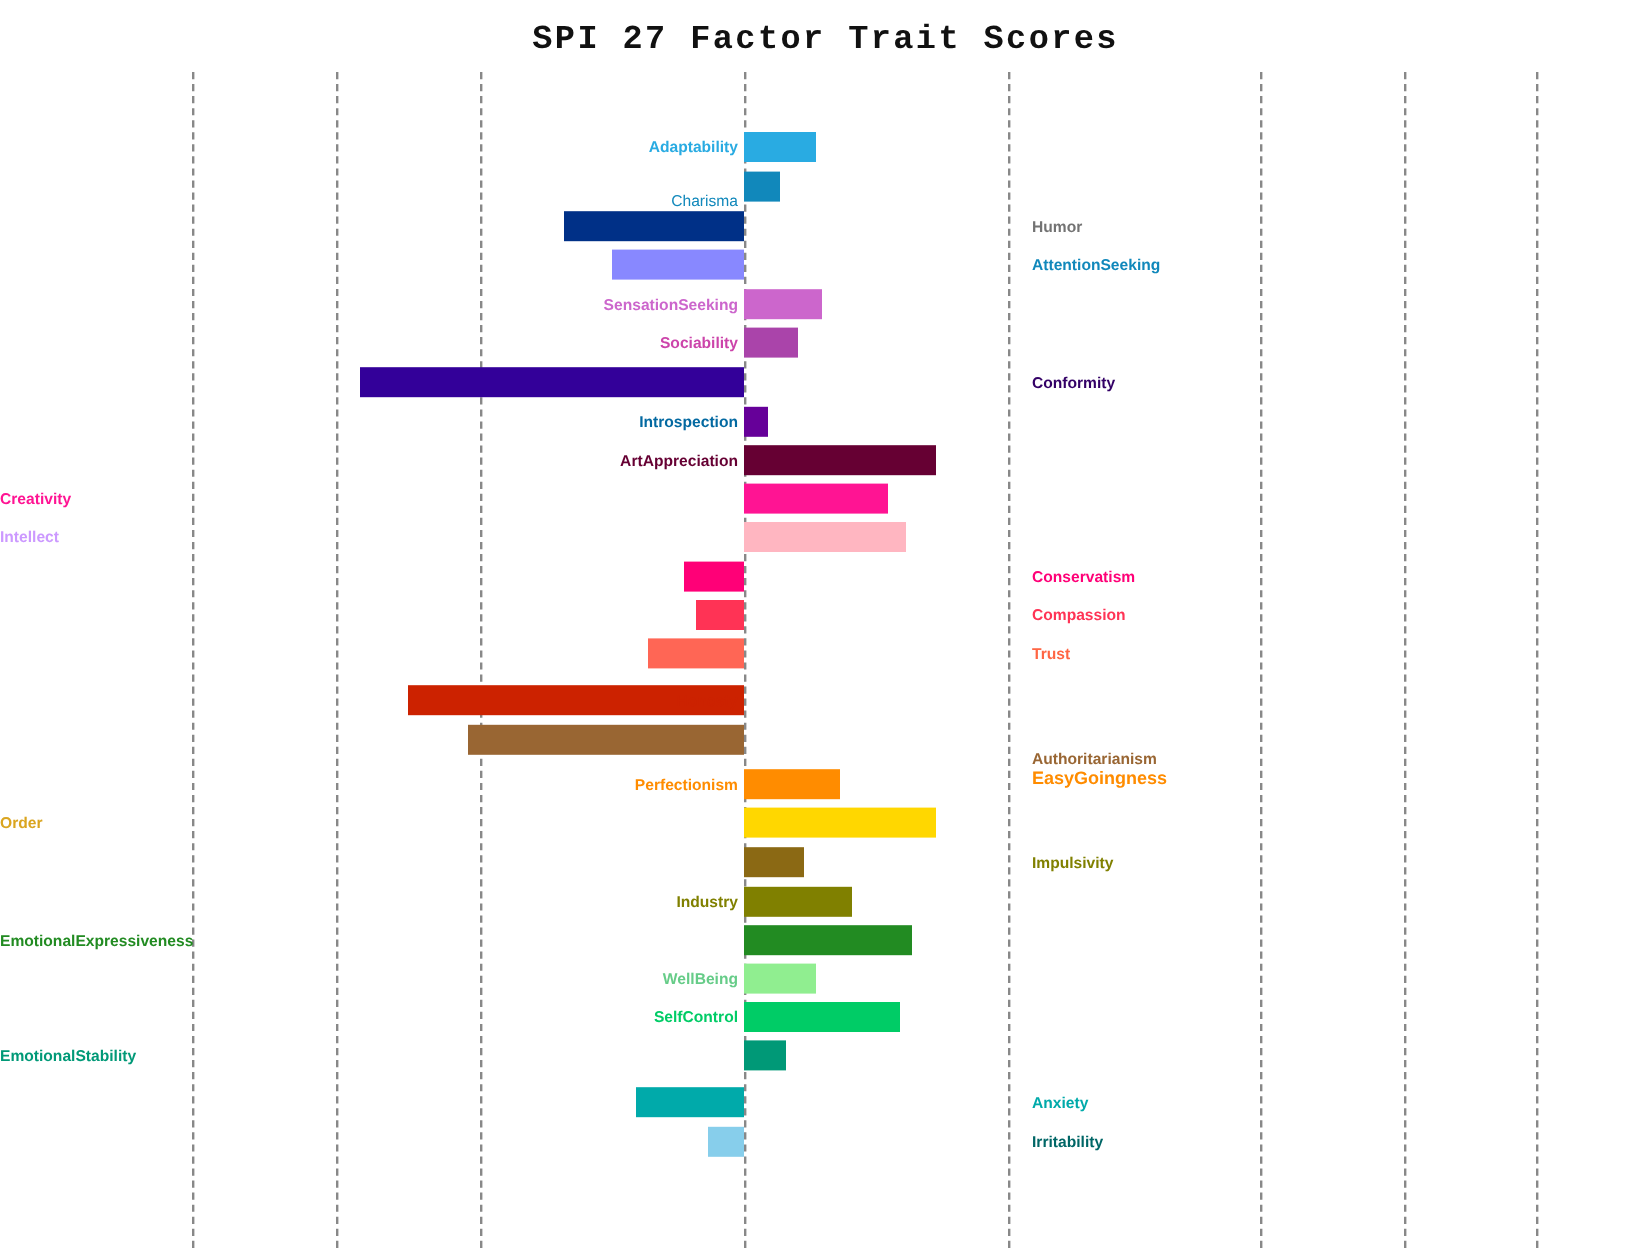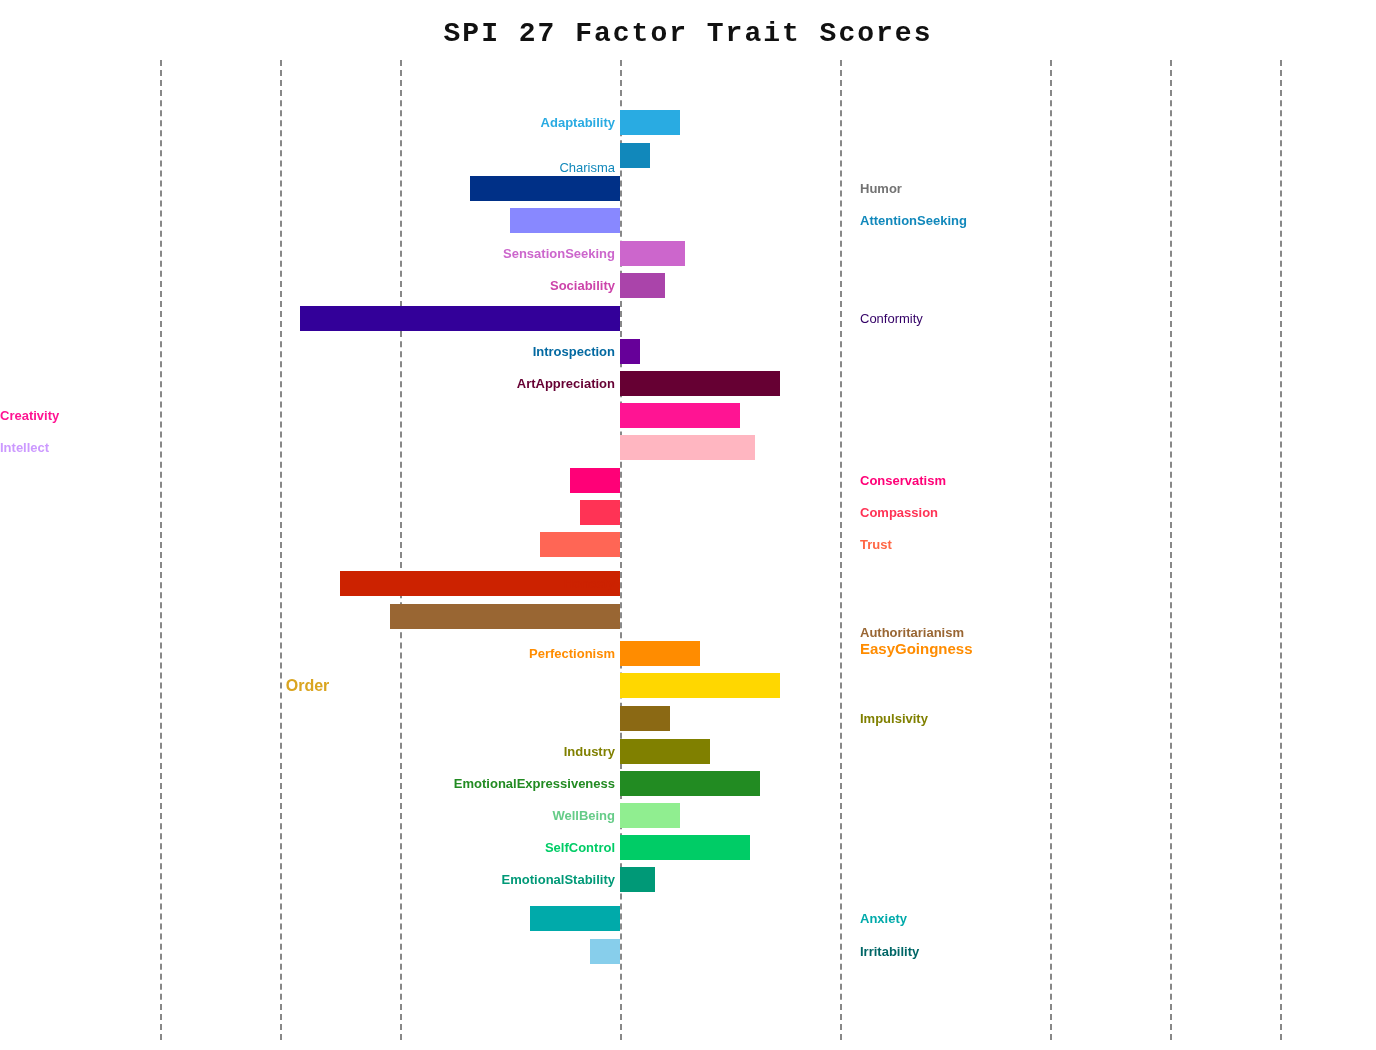--- a/index.html
+++ b/index.html
@@ -88,29 +88,29 @@
       <div style="position: absolute; right: 758px; top: 50px; color: rgb(41, 171, 226); font-size: 13px; font-weight: bold; text-align: right; white-space: nowrap; left: 0px; width: 615px; line-height: 25px;">Adaptability</div>
       <div style="position: absolute; right: 758px; top: 83px; color: rgb(17, 136, 187); font-size: 13px; font-weight: normal; text-align: right; white-space: nowrap; left: 0px; width: 615px; line-height: 25px; margin-top: 12px;">Charisma</div>
       <div style="position: absolute; right: 758px; top: 181px; color: rgb(204, 102, 204); font-size: 13px; font-weight: bold; text-align: right; white-space: nowrap; left: 0px; width: 615px; line-height: 25px;">SensationSeeking</div>
       <div style="position: absolute; right: 758px; top: 213px; color: rgb(204, 68, 170); font-size: 13px; font-weight: bold; text-align: right; white-space: nowrap; left: 0px; width: 615px; line-height: 25px;">Sociability</div>
       <div style="position: absolute; right: 758px; top: 279px; color: #0369a1; font-size: 13px; font-weight: bold; text-align: right; white-space: nowrap; left: 0px; width: 615px; line-height: 25px;">Introspection</div>
       <div style="position: absolute; right: 758px; top: 311px; color: rgb(102, 0, 51); font-size: 13px; font-weight: bold; text-align: right; white-space: nowrap; left: 0px; width: 615px; line-height: 25px;">ArtAppreciation</div>
       <div style="position: absolute; right: 758px; top: 343px; color: rgb(255, 20, 147); font-size: 13px; font-weight: bold; text-align: left; white-space: nowrap; left: 0px; width: 615px; line-height: 25px;">Creativity</div>
       <div style="position: absolute; right: 758px; top: 375px; color: rgb(204, 153, 255); font-size: 13px; font-weight: bold; white-space: nowrap; left: 0px; width: 615px; line-height: 25px;">Intellect</div>
       <div style="position: absolute; right: 758px; top: 511px; color: rgb(204, 34, 0); font-size: 13px; font-weight: bold; text-align: right; white-space: nowrap; left: 0px; width: 615px; line-height: 25px;">Honesty</div>
       <div style="position: absolute; right: 758px; top: 581px; color: rgb(255, 140, 0); font-size: 13px; font-weight: bold; text-align: right; white-space: nowrap; left: 0px; width: 615px; line-height: 25px;">Perfectionism</div>
-      <div style="position: absolute; right: 758px; top: 613px; color: rgb(218, 165, 32); font-size: 16px; font-weight: bold; text-align: center; white-space: nowrap; left: 0px; width: 615px; line-height: 25px;">Order</div>
+      <div style="position: absolute; right: 758px; top: 613px; color: rgb(218, 165, 32); font-size: 13px; font-weight: bold; text-align: left; white-space: nowrap; left: 0px; width: 615px; line-height: 25px;">Order</div>
       <div style="position: absolute; right: 758px; top: 679px; color: rgb(128, 128, 0); font-size: 13px; font-weight: bold; text-align: right; white-space: nowrap; left: 0px; width: 615px; line-height: 25px;">Industry</div>
-      <div style="position: absolute; right: 758px; top: 711px; color: rgb(34, 139, 34); font-size: 13px; font-weight: bold; text-align: right; white-space: nowrap; left: 0px; width: 615px; line-height: 25px;">EmotionalExpressiveness</div>
+      <div style="position: absolute; right: 758px; top: 711px; color: rgb(34, 139, 34); font-size: 13px; font-weight: bold; white-space: nowrap; left: 0px; width: 615px; line-height: 25px;">EmotionalExpressiveness</div>
       <div style="position: absolute; right: 758px; top: 743px; color: rgb(102, 204, 136); font-size: 13px; font-weight: bold; text-align: right; white-space: nowrap; left: 0px; width: 615px; line-height: 25px;">WellBeing</div>
       <div style="position: absolute; right: 758px; top: 775px; color: rgb(0, 204, 102); font-size: 13px; font-weight: bold; text-align: right; white-space: nowrap; left: 0px; width: 615px; line-height: 25px;">SelfControl</div>
-      <div style="position: absolute; right: 758px; top: 807px; color: rgb(0, 153, 119); font-size: 13px; font-weight: bold; text-align: right; white-space: nowrap; left: 0px; width: 615px; line-height: 25px;">EmotionalStability</div>
+      <div style="position: absolute; right: 758px; top: 807px; color: rgb(0, 153, 119); font-size: 13px; font-weight: bold; white-space: nowrap; left: 0px; width: 615px; line-height: 25px;">EmotionalStability</div>
       <div style="position: absolute; left: 860px; top: 116px; color: #737373; font-size: 13px; font-weight: bold; white-space: nowrap; line-height: 25px;">Humor</div>
       <div style="position: absolute; left: 860px; top: 148px; color: rgb(17, 136, 187); font-size: 13px; font-weight: bold; white-space: nowrap; line-height: 25px;">AttentionSeeking</div>
-      <div style="position: absolute; left: 860px; top: 246px; color: rgb(51, 0, 102); font-size: 13px; font-weight: normal; white-space: nowrap; line-height: 25px;">Conformity</div>
+      <div style="position: absolute; left: 860px; top: 246px; color: rgb(51, 0, 102); font-size: 13px; font-weight: bold; white-space: nowrap; line-height: 25px;">Conformity</div>
       <div style="position: absolute; left: 860px; top: 408px; color: rgb(255, 0, 119); font-size: 13px; font-weight: bold; white-space: nowrap; line-height: 25px;">Conservatism</div>
       <div style="position: absolute; left: 860px; top: 440px; color: rgb(255, 51, 85); font-size: 13px; font-weight: bold; white-space: nowrap; line-height: 25px;">Compassion</div>
       <div style="position: absolute; left: 860px; top: 472px; color: rgb(255, 102, 68); font-size: 13px; font-weight: bold; white-space: nowrap; line-height: 25px;">Trust</div>
       <div style="position: absolute; left: 860px; top: 544px; color: rgb(153, 102, 51); font-size: 13px; font-weight: bold; white-space: nowrap; line-height: 25px; margin-top: 16px;">Authoritarianism</div>
       <div style="position: absolute; left: 860px; top: 576px; color: rgb(255, 140, 0); font-size: 15px; font-weight: bold; white-space: nowrap; line-height: 25px;">EasyGoingness</div>
       <div style="position: absolute; left: 860px; top: 646px; color: rgb(128, 128, 0); font-size: 13px; font-weight: bold; white-space: nowrap; line-height: 25px;">Impulsivity</div>
       <div style="position: absolute; left: 860px; top: 846px; color: rgb(0, 170, 170); font-size: 13px; font-weight: bold; white-space: nowrap; line-height: 25px;">Anxiety</div>
       <div style="position: absolute; left: 860px; top: 879px; color: rgb(0, 102, 102); font-size: 13px; font-weight: bold; white-space: nowrap; line-height: 25px;">Irritability</div>
     </div>
 </div>

